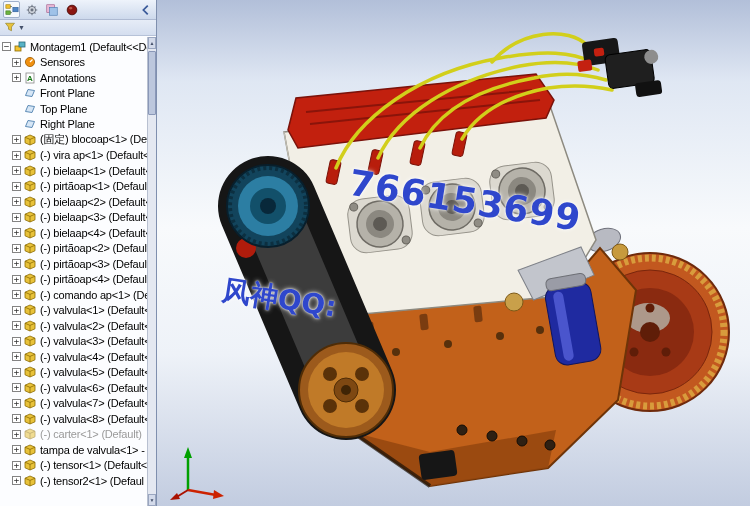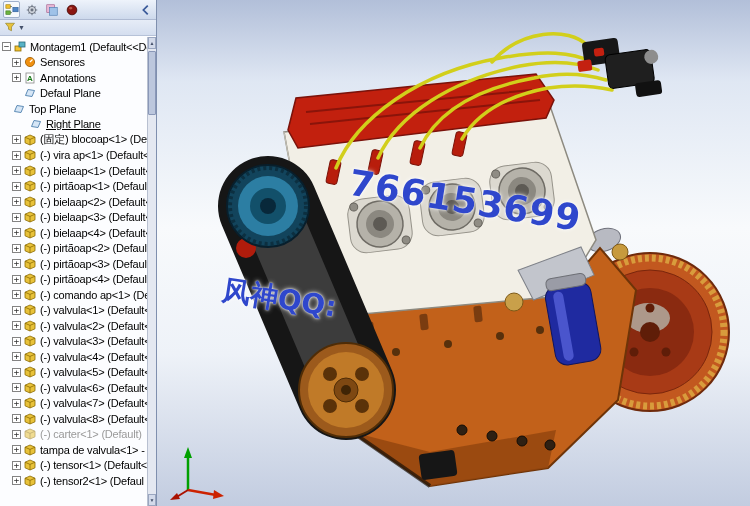--- a/index.html
+++ b/index.html
@@ -267,32 +267,32 @@
           </span>
           <span class="tlabel">Annotations</span>
         </div>
         <div class="trow" style="padding-left: 12px;">
           <span class="exp none"></span>
           <span class="ticon">
             <svg viewBox="0 0 12 12">
               <path d="M1.5 8.5 L4 2.5 L10.5 3.5 L8 9.5 Z" fill="#cfe2f4" fill-opacity=".85" stroke="#4d7fae" stroke-width=".9"></path>
             </svg>
           </span>
-          <span class="tlabel">Defaul Plane</span>
-        </div>
-        <div class="trow" style="padding-left: 1px;">
+          <span class="tlabel">Front Plane</span>
+        </div>
+        <div class="trow" style="padding-left: 12px;">
           <span class="exp none"></span>
           <span class="ticon">
             <svg viewBox="0 0 12 12">
               <path d="M1.5 8.5 L4 2.5 L10.5 3.5 L8 9.5 Z" fill="#cfe2f4" fill-opacity=".85" stroke="#4d7fae" stroke-width=".9"></path>
             </svg>
           </span>
           <span class="tlabel">Top Plane</span>
         </div>
-        <div class="trow" style="padding-left: 18px; text-decoration: underline;">
+        <div class="trow" style="padding-left: 12px;">
           <span class="exp none"></span>
           <span class="ticon">
             <svg viewBox="0 0 12 12">
               <path d="M1.5 8.5 L4 2.5 L10.5 3.5 L8 9.5 Z" fill="#cfe2f4" fill-opacity=".85" stroke="#4d7fae" stroke-width=".9"></path>
             </svg>
           </span>
           <span class="tlabel">Right Plane</span>
         </div>
         <div class="trow" style="padding-left: 12px;">
           <span class="exp">+</span>

